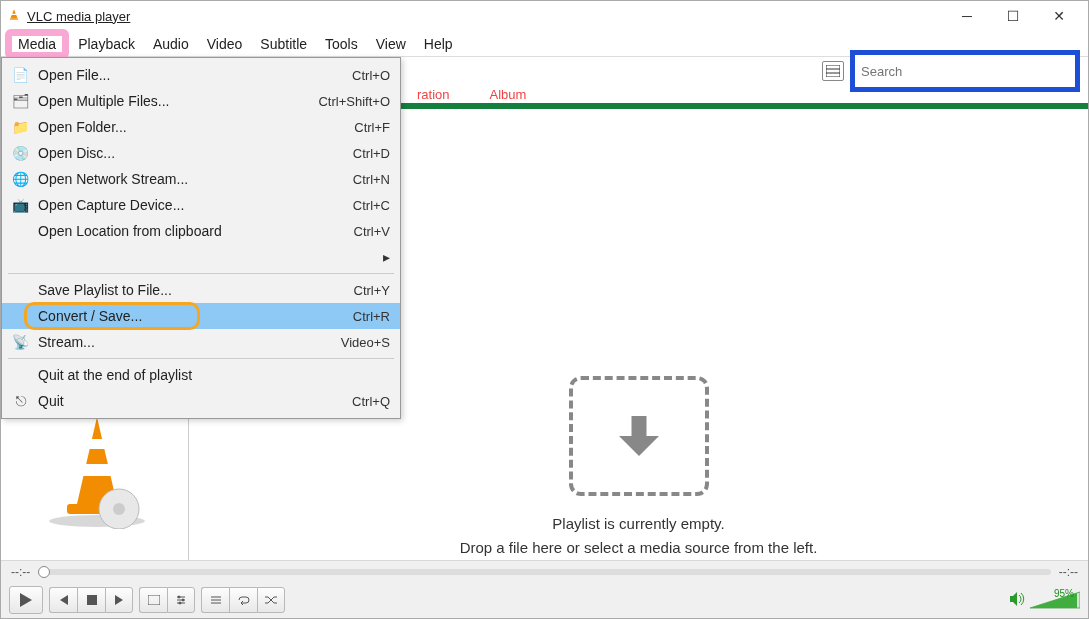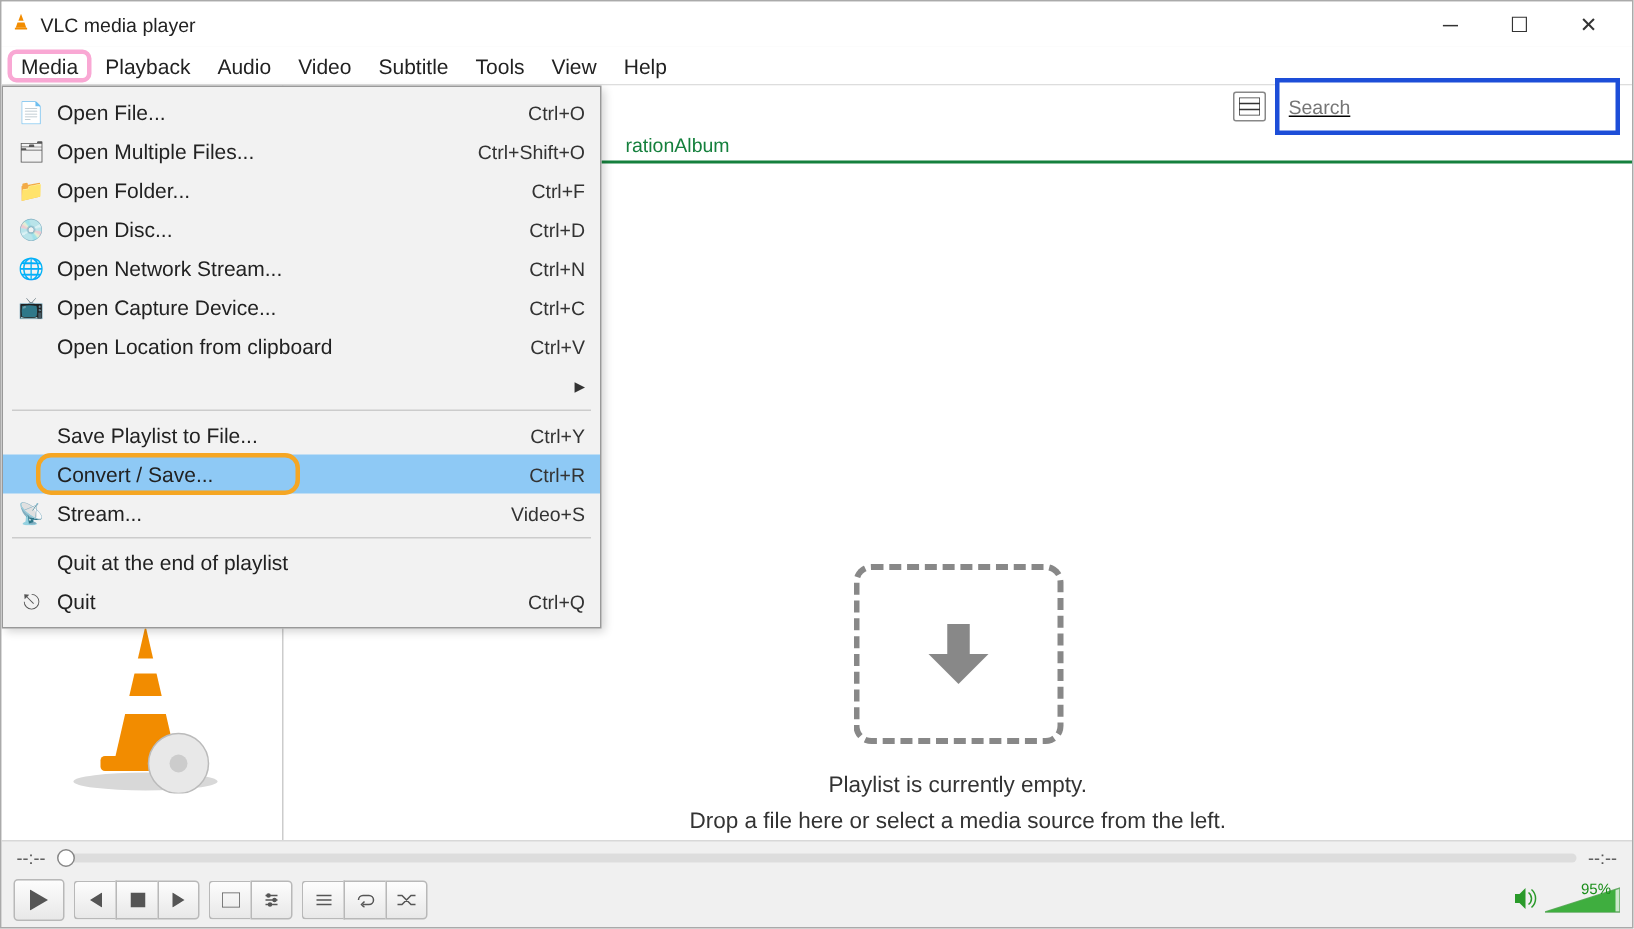--- a/index.html
+++ b/index.html
@@ -1,31 +1,31 @@
 <!DOCTYPE html>
 <html><head>
 <meta charset="utf-8">
 <style>
 * { box-sizing: border-box; margin: 0; padding: 0; font-family: "Segoe UI", Tahoma, sans-serif; }
 body { width: 1089px; height: 619px; background: #f0f0f0; border: 1px solid #aaa; display:flex; flex-direction:column; overflow:hidden; }
 .titlebar { height:30px; background:#fff; display:flex; align-items:center; padding:0 6px; font-size:13px; color:#222; }
-.titlebar .title { flex:1; display:flex; align-items:center; gap:6px; }
+.titlebar .title { flex:1; display:flex; align-items:center; gap:6px;text-decoration:underline; }
 .winbtns { display:flex; }
 .winbtn { width:46px; height:30px; display:flex; align-items:center; justify-content:center; font-size:14px; color:#333; }
 .menubar { height:26px; background:#fff; display:flex; align-items:center; padding:0 4px; font-size:14px; color:#222; border-bottom:1px solid #ddd; position:relative; }
 .menubar-item { padding:3px 9px; cursor:pointer; border-radius:3px; }
-.menubar-item.highlight { border:3px solid #f9a8d4; border-radius:6px; padding:0 6px; }
+.menubar-item.highlight { border:7px solid #f9a8d4; border-radius:6px; padding:0 6px; }
 .content { flex:1; display:flex; background:#fff; position:relative; }
 .sidebar { width:188px; border-right:1px solid #ccc; padding:6px 2px; }
 .main { flex:1; display:flex; flex-direction:column; position:relative; }
 .toolbar-row { height:28px; display:flex; align-items:center; padding:0 8px; gap:6px; font-size:13px; color:#333; }
 .search { margin-left:auto; display:flex; align-items:center; gap:6px; }
-.search input { width:230px; height:22px; border:3px solid #1d4ed8; padding:16px 6px; font-size:13px;text-decoration:underline; }
+.search input { width:230px; height:22px; border:5px solid #1d4ed8; padding:16px 6px; font-size:13px; }
 .viewtoggle { border:1px solid #888; width:22px; height:20px; display:flex; align-items:center; justify-content:center; border-radius:2px; }
-.list-header { height:24px; display:flex; align-items:center; font-size:13px; color:#15803d; padding-left:8px; border-bottom:2px solid #15803d; }
+.list-header { height:24px; display:flex; align-items:center; font-size:13px; color:#ef4444; padding-left:8px; gap:40px; border-bottom:6px solid #15803d; }
 .list-header .col { }
 .main-body { flex:1; display:flex; flex-direction:column; align-items:center; justify-content:flex-end; color:#333; }
 .dropzone { width:140px; height:120px; border:4px dashed #888; border-radius:12px; display:flex; align-items:center; justify-content:center; margin-bottom:16px; }
 .dropzone svg { fill:#888; }
 .empty-text { font-size:15px; text-align:center; line-height:1.6; }
 .thumb-cone { position:absolute; top:352px; left:36px; width:120px; height:120px; }
 
 
 .dropdown { position:absolute; top:0; left:0; width:400px; background:#f2f2f2; border:1px solid #999; box-shadow:2px 2px 6px rgba(0,0,0,.18); z-index:50; font-size:14px; color:#222; padding:4px 0; }
 .dd-row { height:26px; display:flex; align-items:center; padding:0 10px 0 8px; cursor:pointer; position:relative; }

